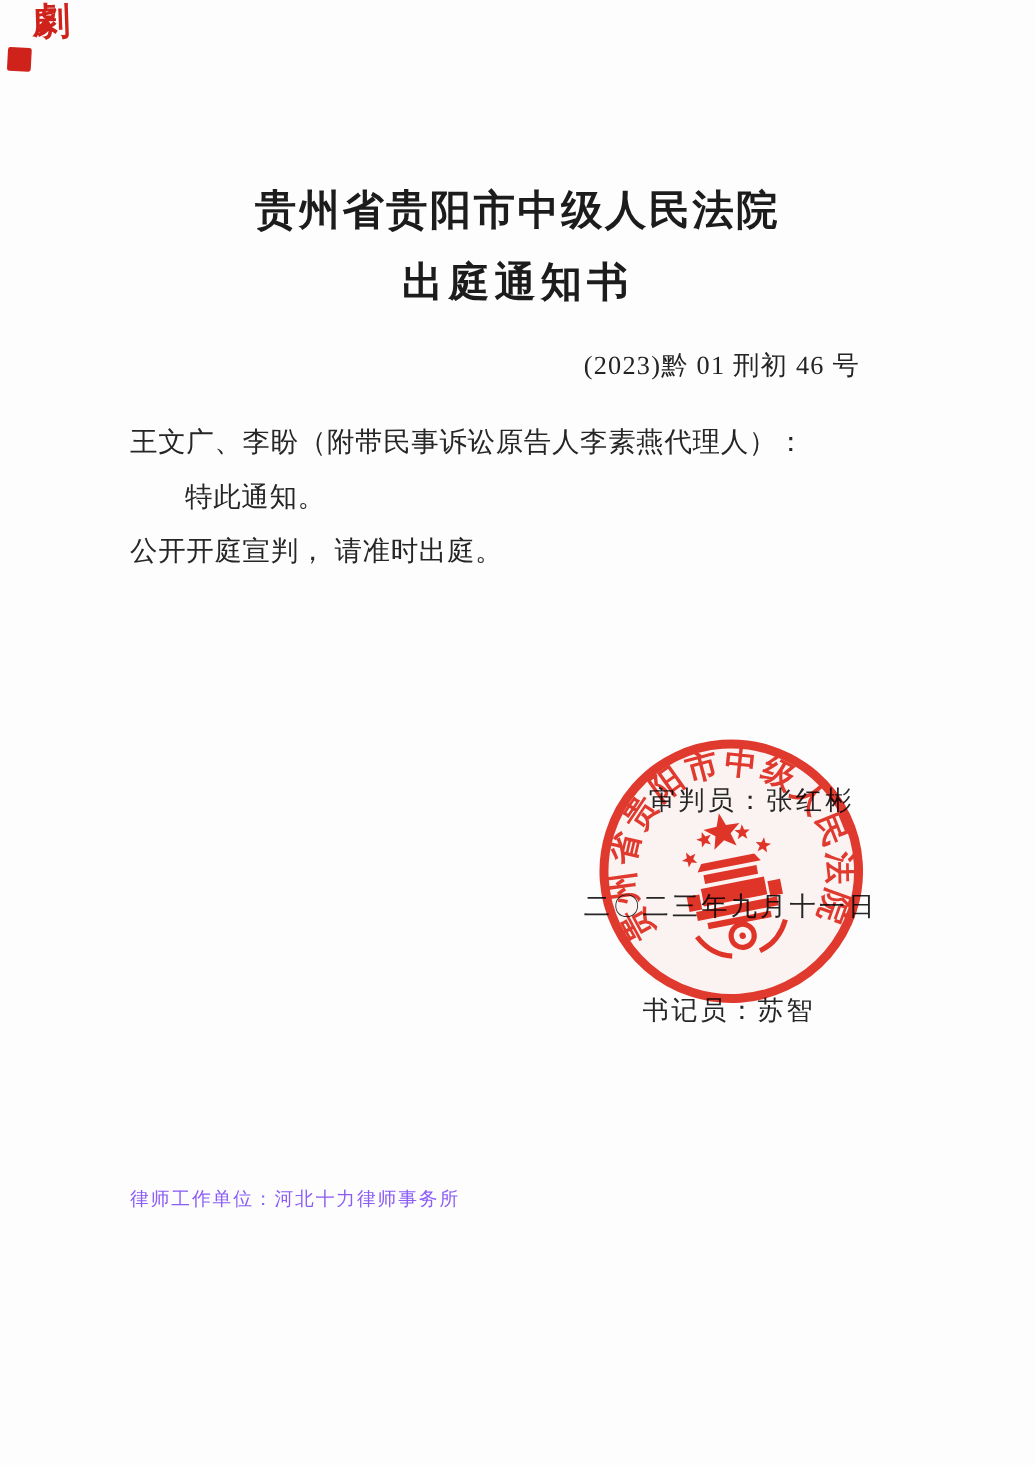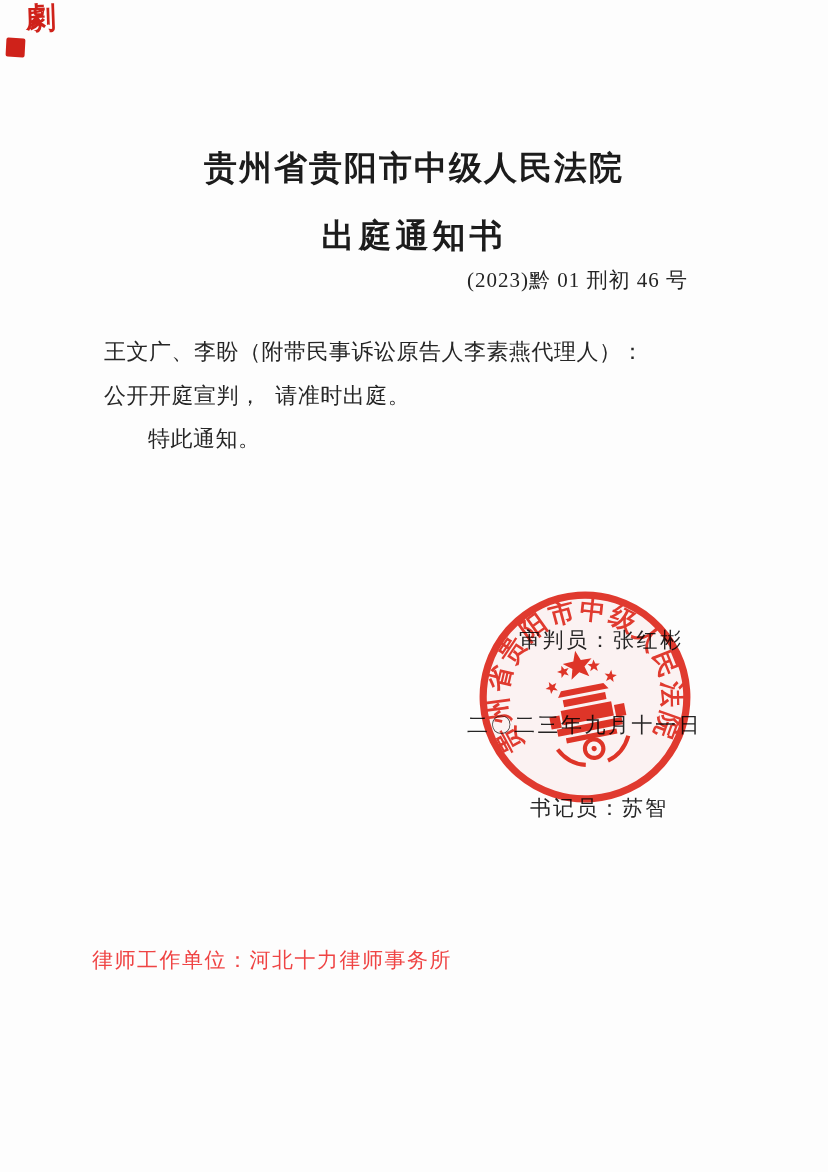--- a/index.html
+++ b/index.html
@@ -34,78 +34,78 @@
     position:absolute;top:146px;left:0;right:0;
     text-align:center;
     font-family:"Liberation Sans","DejaVu Sans",sans-serif;
     color:#1c1c1c;
   }
   .court-name{
     font-size:33px;font-weight:800;letter-spacing:2px;
   }
   .doc-title{
     font-size:33px;font-weight:800;letter-spacing:4px;
-    margin-top:23px;
+    margin-top:13px;
   }
 
   .case-number{
-    position:absolute;top:266px;right:140px;
+    position:absolute;top:278px;right:140px;
     font-size:21px;letter-spacing:1px;color:#242424;
   }
 
   .body-block{
     position:absolute;left:104px;right:90px;top:332px;
     font-size:22px;line-height:43.5px;color:#262626;
     letter-spacing:0.5px;
   }
-  .body-line{white-space:nowrap;font-family:Liberation Mono, monospace;}
+  .body-line{white-space:nowrap;}
   .indent{text-indent:2em;}
 
   .sig-line{
     position:absolute;
     font-size:21px;color:#262626;
     white-space:nowrap;
   }
   .judge-line{left:519px;top:626px;letter-spacing:2.5px;}
   .date-line{left:467px;top:711px;letter-spacing:2.5px;}
-  .clerk-line{left:530px;top:794px;letter-spacing:2px;}
+  .clerk-line{left:514px;top:794px;letter-spacing:2px;}
 
   .seal{
     position:absolute;left:477px;top:589px;
     width:216px;height:216px;
     mix-blend-mode:multiply;
     opacity:0.93;
     pointer-events:none;
   }
 
   .footer-block{
-    position:absolute;left:92px;top:938px;
-    font-size:21px;line-height:44px;color:#ef4444;
+    position:absolute;left:104px;top:938px;
+    font-size:15px;line-height:44px;color:#8b5cf6;
     letter-spacing:1.5px;
   }
 </style>
 </head>
 <body>
 
 <div class="page">
 
   <span class="corner-glyph">劇</span>
   <span class="corner-square"></span>
 
   <div class="title-block">
     <div class="court-name">贵州省贵阳市中级人民法院</div>
     <div class="doc-title">出庭通知书</div>
   </div>
 
   <div class="case-number">(2023)黔 01 刑初 46 号</div>
 
   <div class="body-block">
     <div class="body-line">王文广、李盼（附带民事诉讼原告人李素燕代理人）：</div>
+    <div class="body-line indent">特此通知。</div>
     <div class="body-line">公开开庭宣判， 请准时出庭。</div>
-    <div class="body-line indent">特此通知。</div>
   </div>
 
   <div class="sig-line judge-line">审判员：张红彬</div>
   <div class="sig-line date-line">二〇二三年九月十一日</div>
   <div class="sig-line clerk-line">书记员：苏智</div>
 
   <svg class="seal" viewBox="0 0 210 210">
     <defs>
       <path id="sealArc" d="M 42.7 148.6 A 76 76 0 1 1 167.3 148.6" fill="none"></path>
       <path id="star" d="M0,-15 L3.7,-5.1 L14.27,-4.64 L5.99,1.95 L8.82,12.13 L0,6.3 L-8.82,12.13 L-5.99,1.95 L-14.27,-4.64 L-3.7,-5.1 Z"></path>

